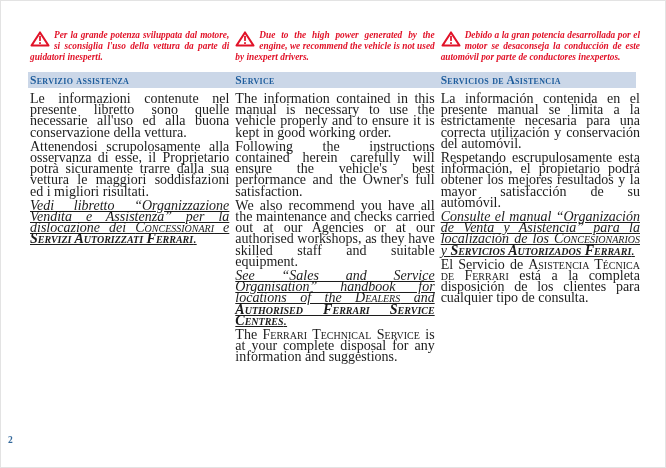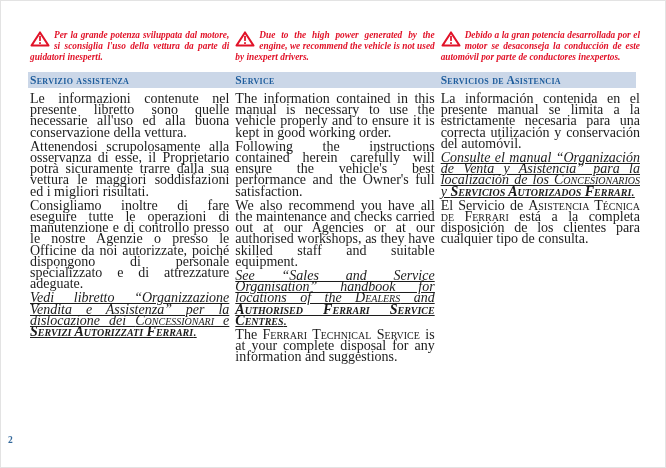--- a/index.html
+++ b/index.html
@@ -86,21 +86,20 @@
           <rect x="10.9" y="6.2" width="2.2" height="6.2" fill="#e11228"></rect>
           <rect x="10.9" y="14" width="2.2" height="2.2" fill="#e11228"></rect>
         </svg>
       </span>
       <span class="warning-text">Per la grande potenza sviluppata dal motore, si sconsiglia l'uso della vettura da parte di guidatori inesperti.</span>
     </div>
     <h2 class="col-header">Servizio assistenza</h2>
     <div class="paragraphs">
           <p class="para"><span>Le informazioni contenute nel presente libretto sono quelle necessarie all'uso ed alla buona conservazione della vettura.</span></p>
           <p class="para"><span>Attenendosi scrupolosamente alla osservanza di esse, il Proprietario potrà sicuramente trarre dalla sua vettura le maggiori soddisfazioni ed i migliori risultati.</span></p>
-          <p class="para"><span>Consigliamo inoltre di fare eseguire tutte le operazioni di manutenzione e di controllo presso le nostre Agenzie o presso le Officine da noi autorizzate, poiché dispongono di personale specializzato e di attrezzature adeguate.</span></p>
           <p class="para"><span class="it">Vedi libretto “Organizzazione Vendita e Assistenza” per la dislocazione dei </span><span class="it sc">Concessionari</span><span class="it"> e </span><span class="it sc b">Servizi Autorizzati Ferrari</span><span class="it">.</span></p>
         </div>
   </section>
 
   <section class="column">
     <div class="warning">
       <span class="tri">
         <svg viewBox="0 0 24 20" aria-hidden="true">
           <path d="M12 1.8 L22.6 18.2 H1.4 Z" fill="none" stroke="#e11228" stroke-width="2.6" stroke-linejoin="round"></path>
           <rect x="10.9" y="6.2" width="2.2" height="6.2" fill="#e11228"></rect>
@@ -126,19 +125,20 @@
           <path d="M12 1.8 L22.6 18.2 H1.4 Z" fill="none" stroke="#e11228" stroke-width="2.6" stroke-linejoin="round"></path>
           <rect x="10.9" y="6.2" width="2.2" height="6.2" fill="#e11228"></rect>
           <rect x="10.9" y="14" width="2.2" height="2.2" fill="#e11228"></rect>
         </svg>
       </span>
       <span class="warning-text">Debido a la gran potencia desarrollada por el motor se desaconseja la conducción de este automóvil por parte de conductores inexpertos.</span>
     </div>
     <h2 class="col-header">Servicios de Asistencia</h2>
     <div class="paragraphs">
           <p class="para"><span>La información contenida en el presente manual se limita a la estrictamente necesaria para una correcta utilización y conservación del automóvil.</span></p>
+          <p class="para"><span>Respetando escrupulosamente esta información, el propietario podrá obtener los mejores resultados y la mayor satisfacción de su automóvil.</span></p>
           <p class="para"><span class="it">Consulte el manual “Organización de Venta y Asistencia” para la localización de los </span><span class="it sc">Concesionarios</span><span class="it"> y </span><span class="it sc b">Servicios Autorizados Ferrari</span><span class="it">.</span></p>
           <p class="para"><span>El Servicio de </span><span class="sc">Asistencia Técnica de Ferrari</span><span> está a la completa disposición de los clientes para cualquier tipo de consulta.</span></p>
         </div>
   </section>
 </div>
   <div class="page-number">2</div>
 </div>
 
 </body></html>

